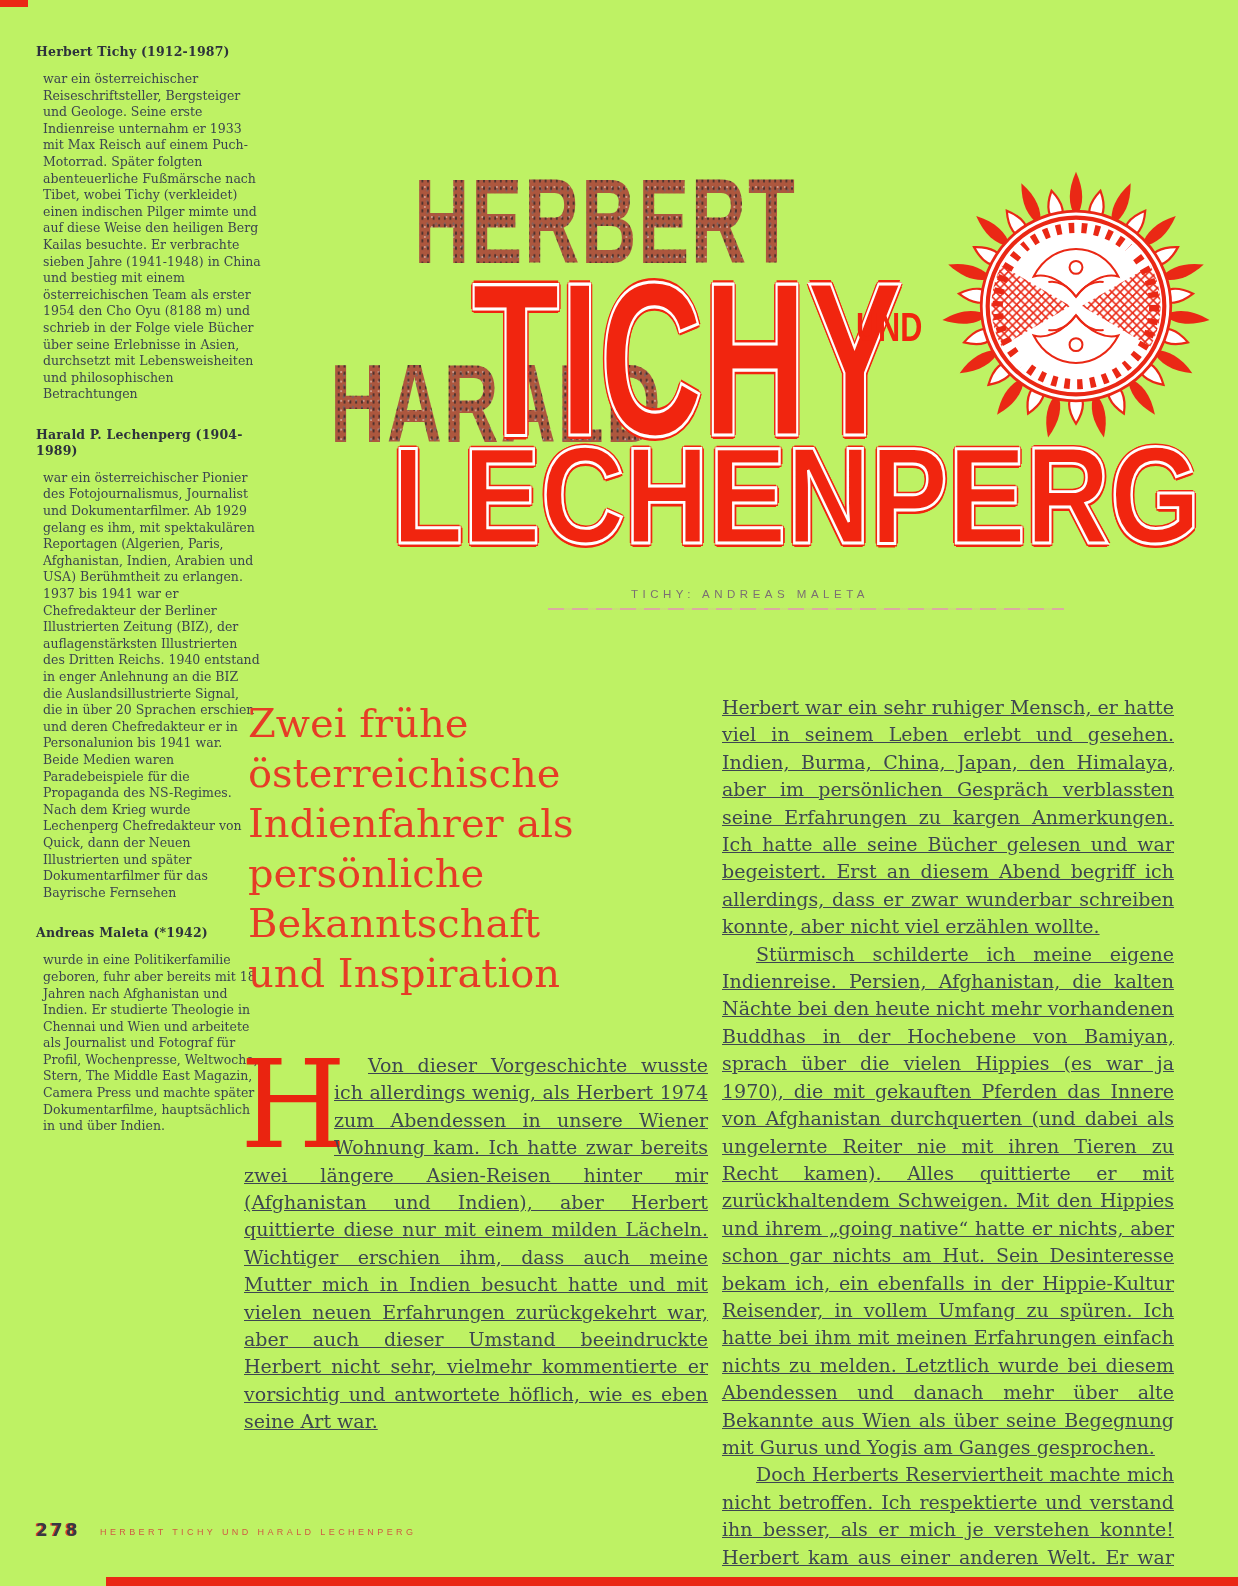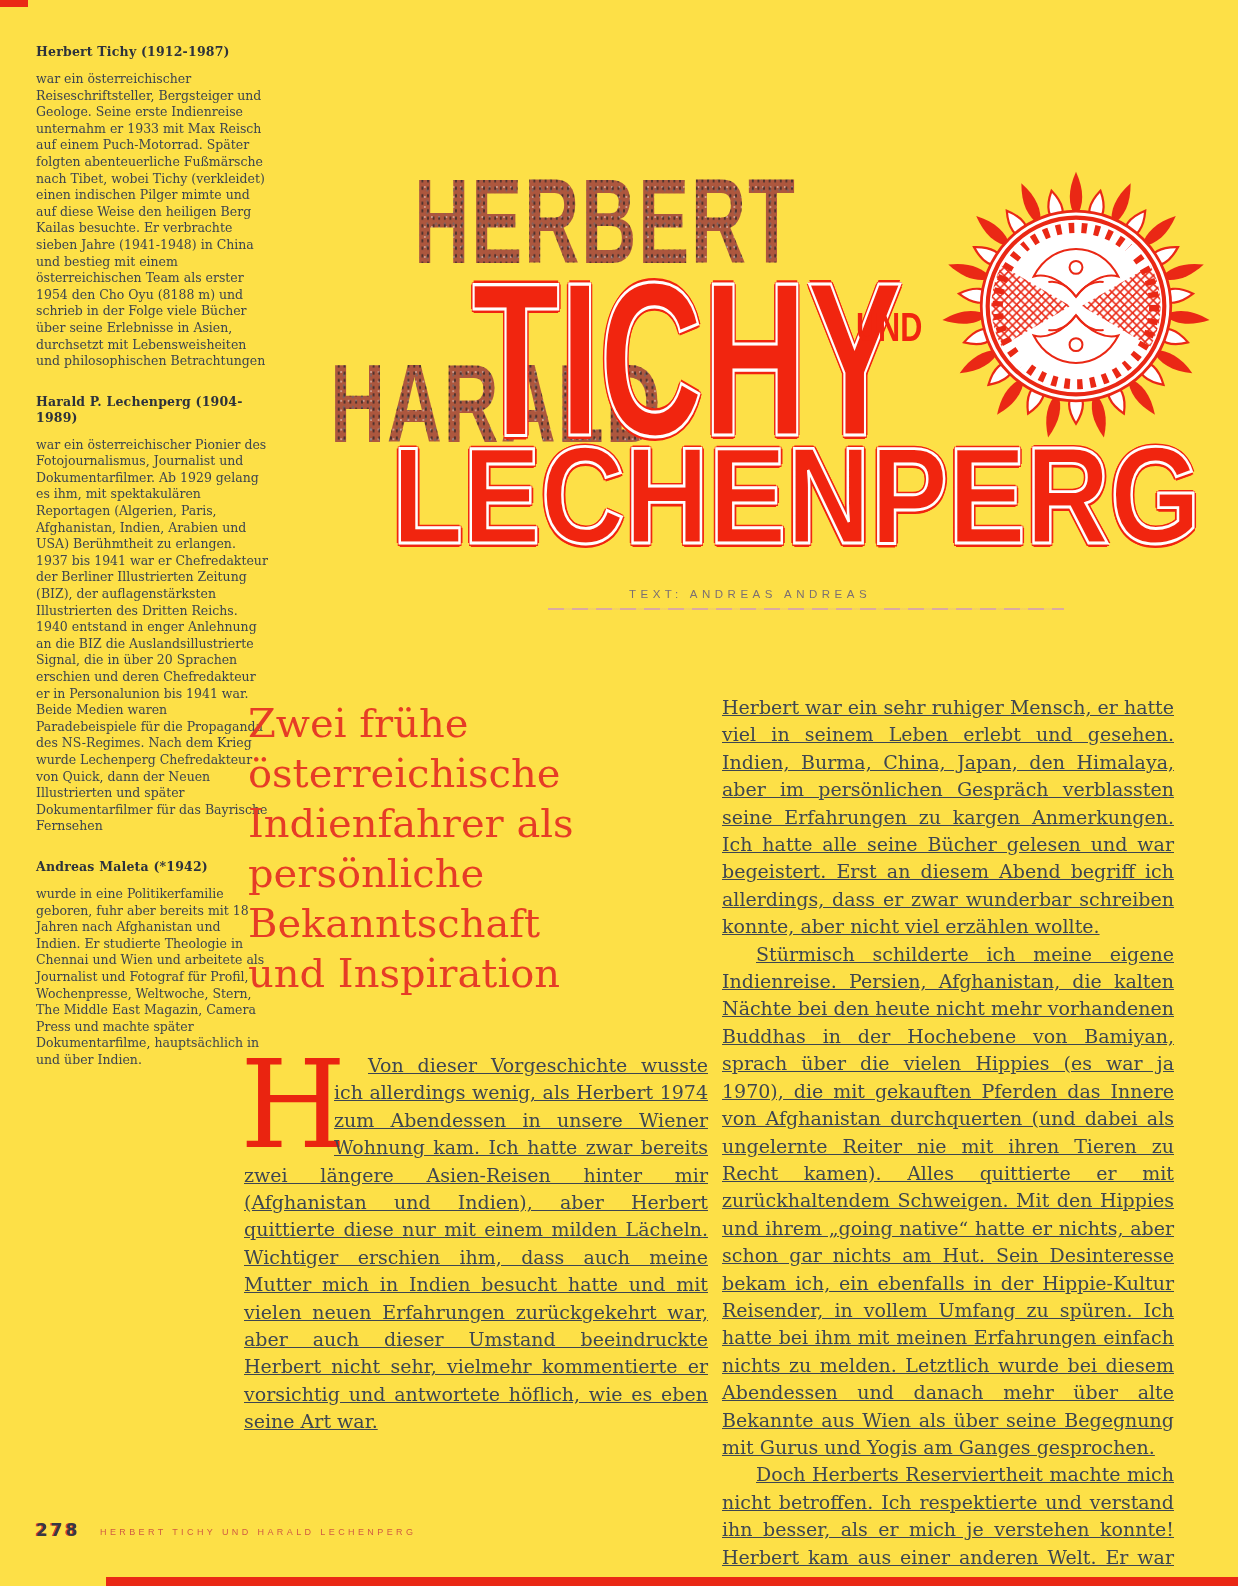--- a/index.html
+++ b/index.html
@@ -1,28 +1,28 @@
 <!DOCTYPE html>
 <html><head>
 <meta charset="utf-8">
 <style>
   html,body{margin:0;padding:0;background:#e9e7e2;}
   #page{
-    position:relative;width:1238px;height:1586px;background:#fde047;
+    position:relative;width:1238px;height:1586px;background:#bef264;
     overflow:hidden;font-family:"DejaVu Serif", serif;
   }
   
   .sidebar{position:absolute;left:36px;top:44px;width:232px;}
   .bio h3{
     font:bold 12.5px/16px "DejaVu Serif", serif;color:#2d323c;
     margin:0 0 11px 0;letter-spacing:.2px;
   }
   .bio{margin-bottom:24px;}
   .bio p{
-    font:12.5px/16.6px "DejaVu Serif", serif;color:#3c4450;margin:0;
+    font:12.5px/16.6px "DejaVu Serif", serif;color:#3c4450;margin:7px;
   }
   
   .t{position:absolute;font-family:"Liberation Sans", sans-serif;font-weight:bold;
      white-space:nowrap;line-height:1;transform-origin:left top;}
   .tex{color:#ad573e;}
   @supports ((-webkit-background-clip:text) or (background-clip:text)){
     .tex{
       background-color:#ad573e;
       background-image:
         radial-gradient(circle, rgba(25,30,38,.65) 0 1.1px, transparent 1.6px),
@@ -176,21 +176,21 @@
         </g>
 
         <g stroke="#ea2815" stroke-width="2.2" fill="#ffffff">
           <path d="M150,160 C136,178 118,186 104,182 C114,202 132,212 150,212 C168,212 186,202 196,182 C182,186 164,178 150,160 Z"></path>
           <path d="M150,160 C142,172 130,178 120,176 M150,160 C158,172 170,178 180,176" fill="none"></path>
           <circle cx="150" cy="192" r="7"></circle>
         </g>
       </g>
     </svg>
 
-    <div class="byline">TEXT: ANDREAS ANDREAS</div>
+    <div class="byline">TICHY: ANDREAS MALETA</div>
     <div class="byline-rule"></div>
   </header>
 
   <h2 class="subtitle">Zwei frühe
 österreichische
 Indienfahrer als
 persönliche
 Bekanntschaft
 und Inspiration</h2>
 

